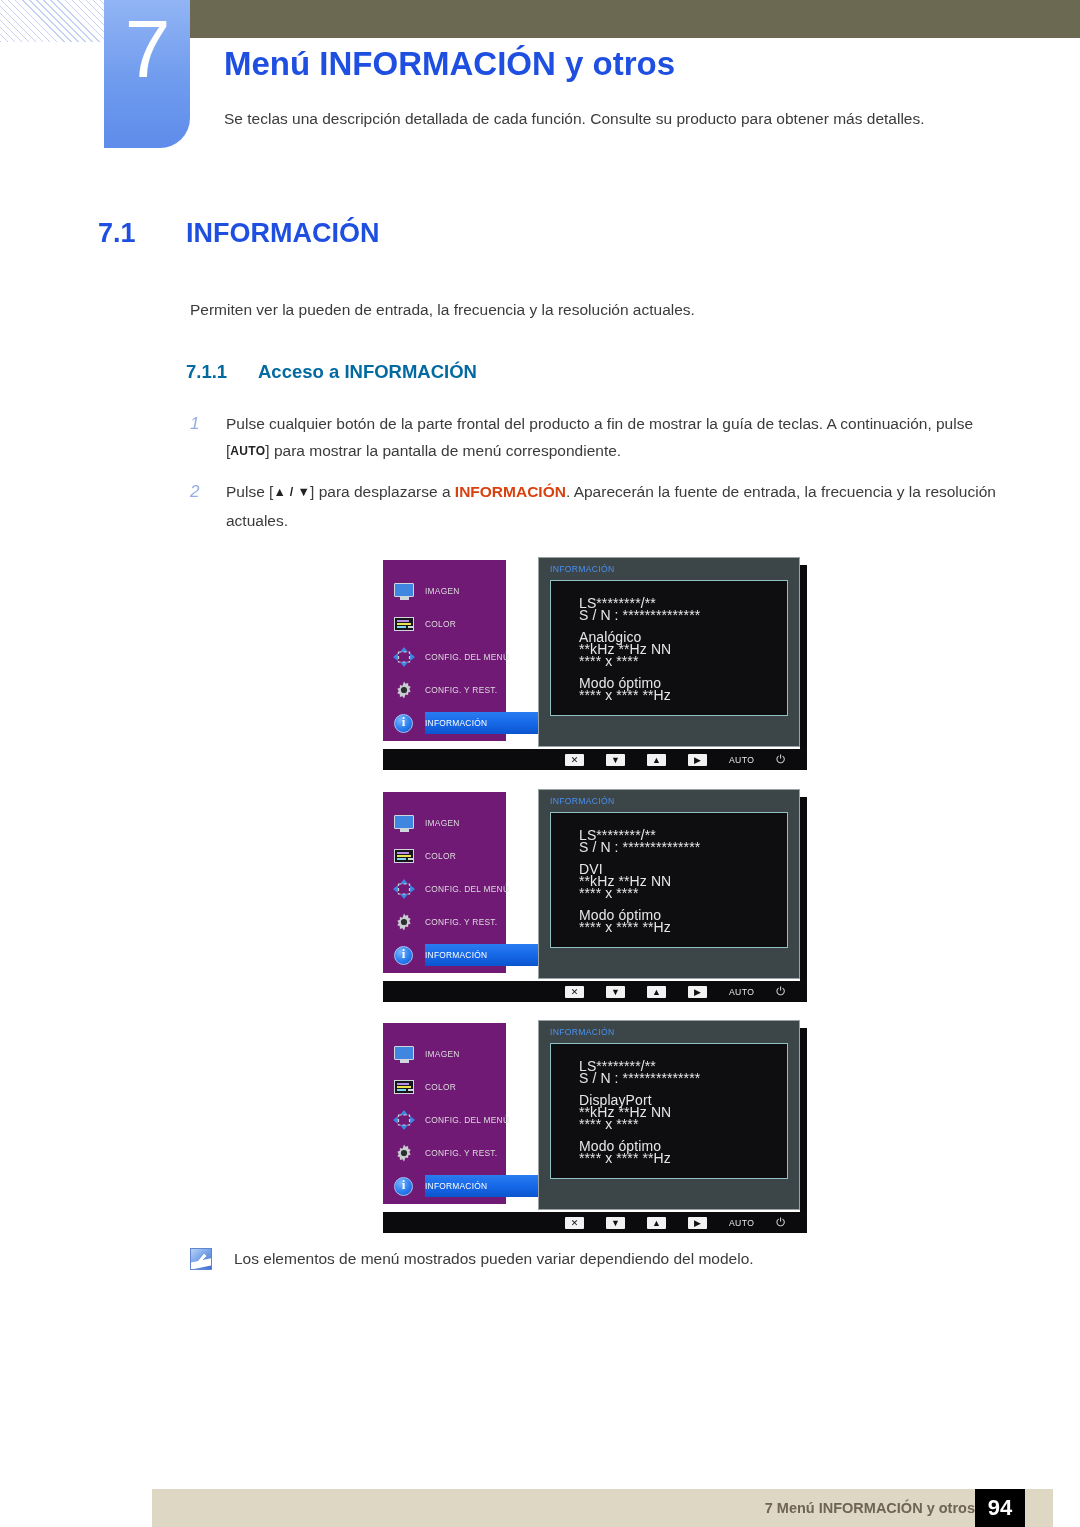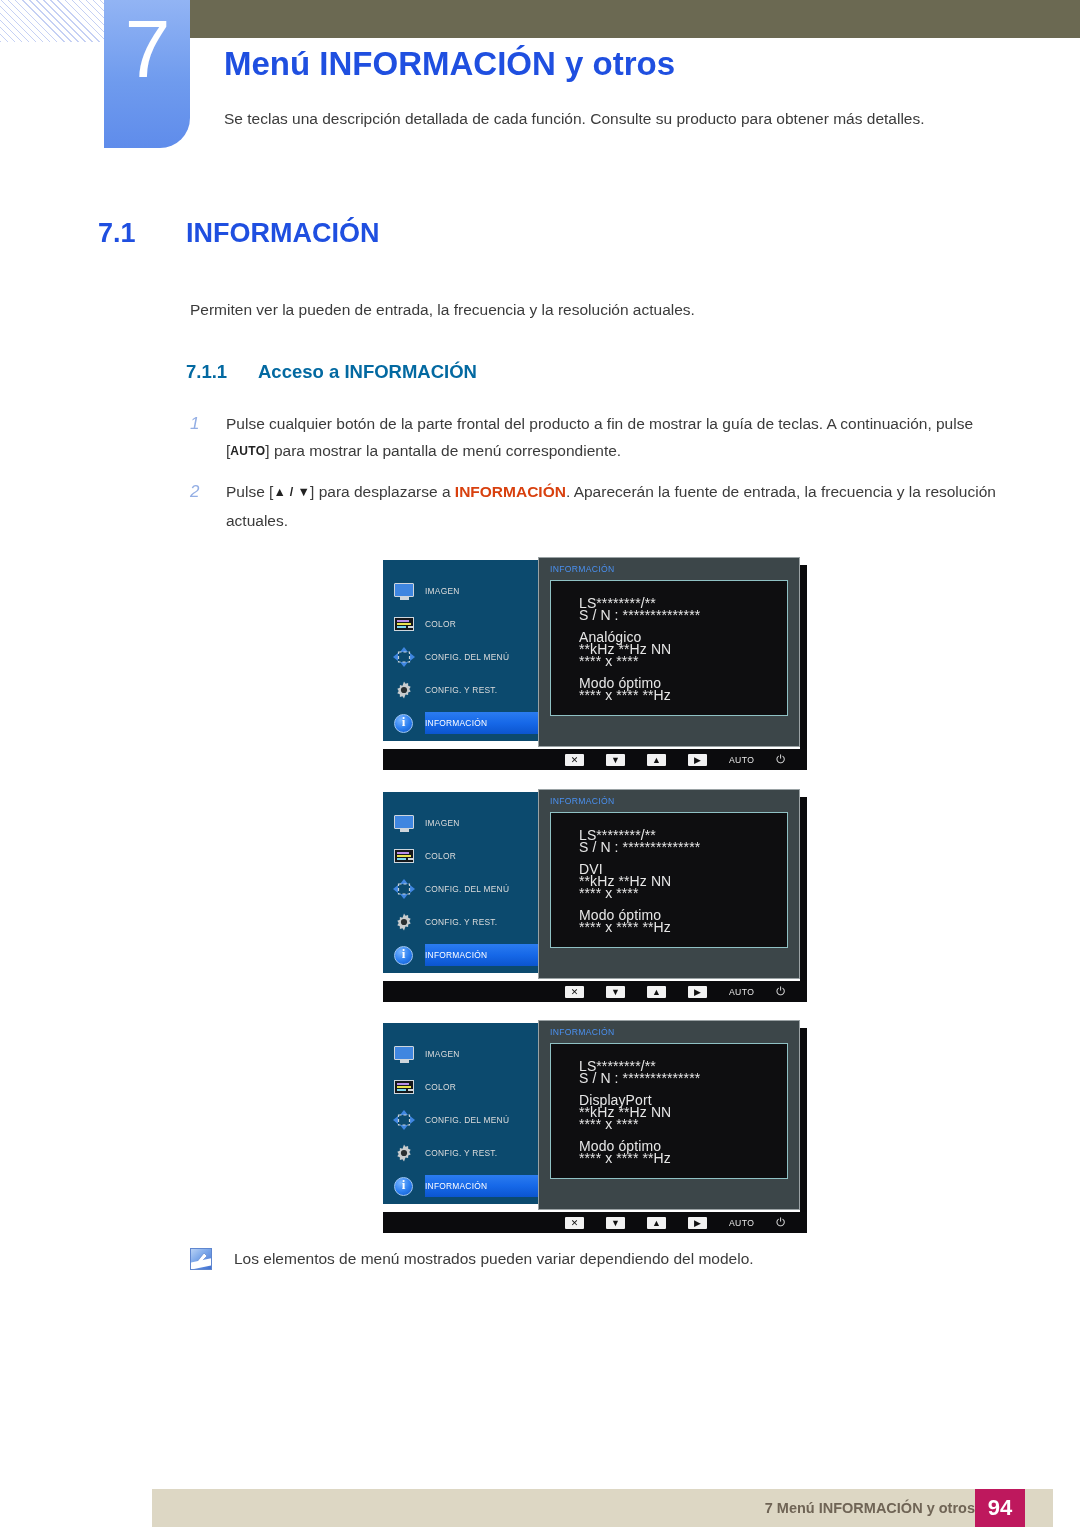--- a/index.html
+++ b/index.html
@@ -155,22 +155,22 @@
     height: 215px;
   }
   .osd-main {
     position: absolute;
     left: 0; top: 0;
     width: 424px; height: 190px;
   }
   .osd-left {
     position: absolute;
     left: 0; top: 3px;
-    width: 167px; height: 181px;
-    background: #0c4a6e;
+    width: 123px; height: 181px;
+    background: #701a75;
   }
   .osd-menu {
     position: absolute;
     left: 0; top: 14px;
     width: 155px;
   }
   .menu-item {
     height: 33px;
     display: flex;
     align-items: center;
@@ -383,21 +383,21 @@
     font-size: 14.5px;
     font-weight: bold;
     color: #6f6455;
     white-space: nowrap;
     margin-left: 39px;
   }
   .footer-page {
     position: absolute;
     right: 28px; top: 0;
     width: 50px; height: 38px;
-    background: #be185d;
+    background: #000000;
     color: #ffffff;
     font-size: 22px;
     font-weight: bold;
     line-height: 38px;
     text-align: center;
   }
 </style>
 </head>
 <body>
 

